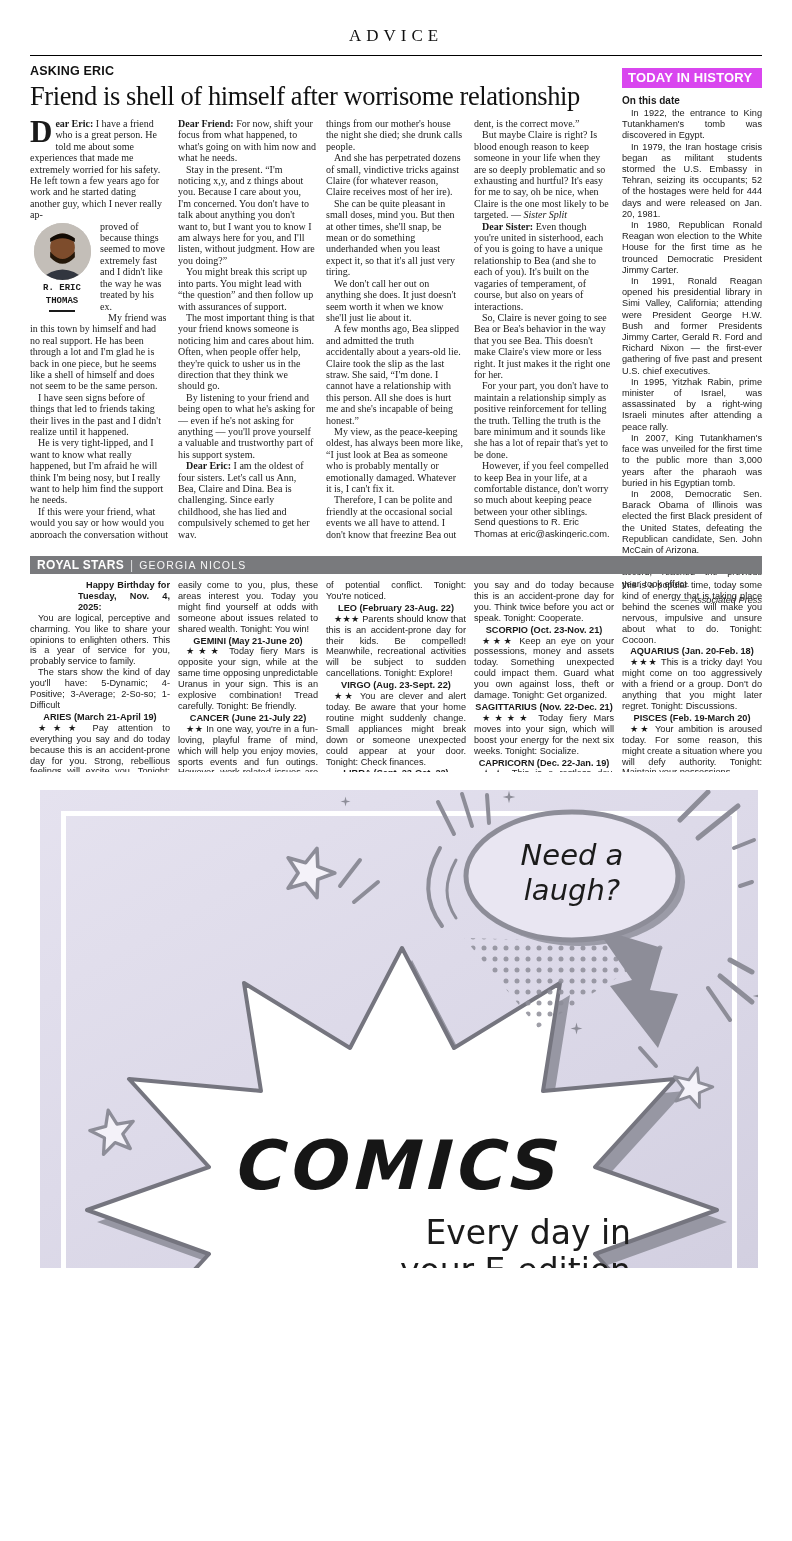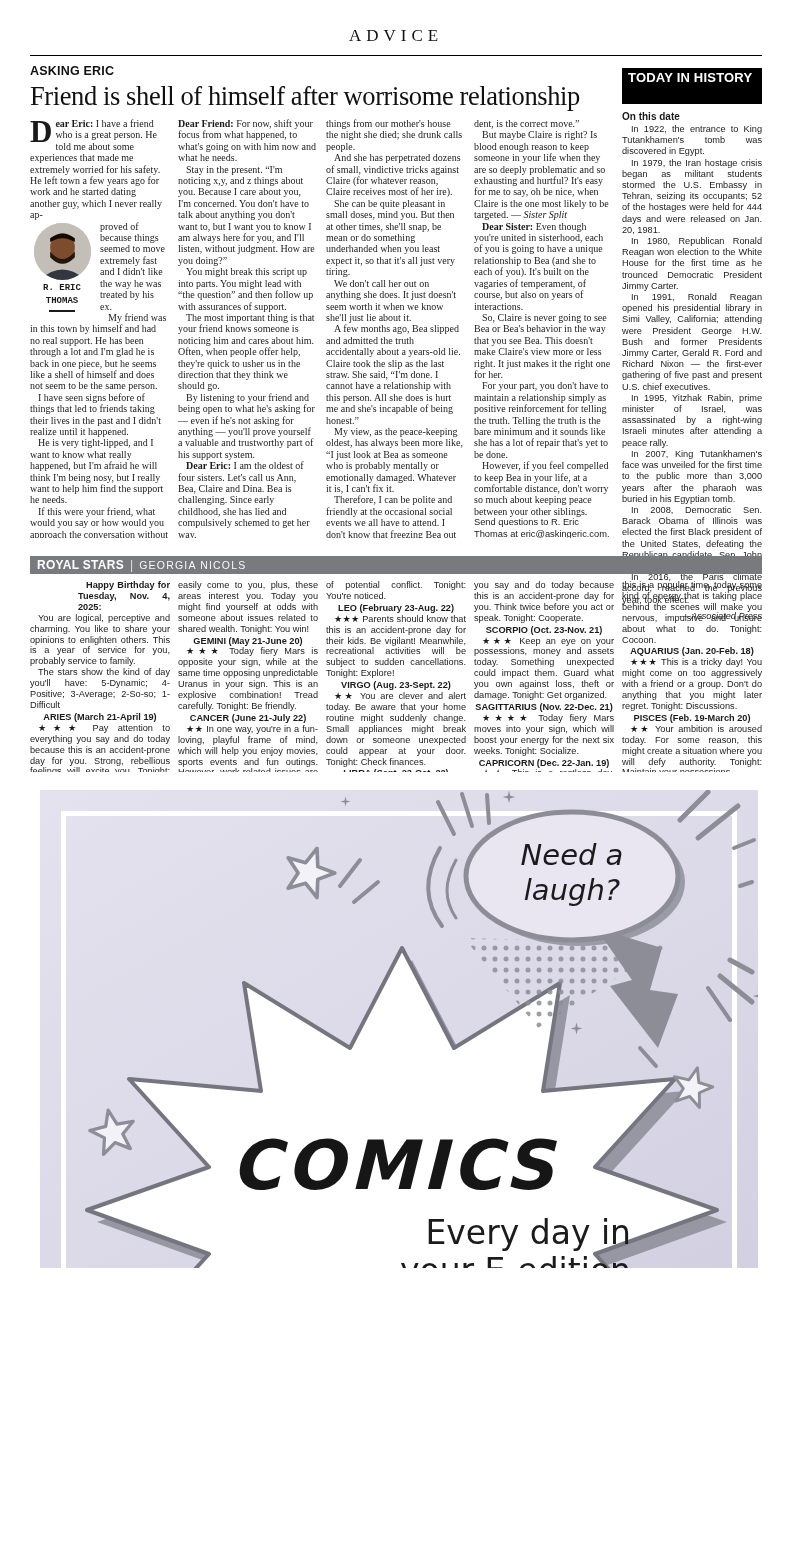--- a/index.html
+++ b/index.html
@@ -27,22 +27,22 @@
   .photoblock{float:left;width:64px;margin:2px 6px 1px 0;}
   .avatar{display:block;width:57px;height:57px;border-radius:50%;overflow:hidden;margin:0 auto;background:#c8c3bd;}
   .pname{font-family:Liberation Mono, monospace;font-weight:bold;font-size:9px;line-height:1.15;
          text-align:center;margin-top:3px;}
   .prule{width:26px;border-top:2px solid #1a1a1a;margin:4px auto 0;}
   .eric-footer{font-family:"Liberation Sans",sans-serif;font-size:9.3px;line-height:1.25;
                margin-top:9px;text-indent:0 !important;}
 
   
   .history{position:absolute;left:592px;top:4px;width:140px;font-family:"Liberation Sans",sans-serif;}
-  .history-header{background:#000000;color:#fff;font-weight:bold;font-size:13px;
-                  letter-spacing:.2px;padding:2px 6px 19px;}
+  .history-header{background:#d946ef;color:#fff;font-weight:bold;font-size:13px;
+                  letter-spacing:.2px;padding:2px 6px 3px;}
   .history-sub{font-weight:bold;font-size:10px;margin:7px 0 2px;}
   .history-body p{margin:0;font-size:9.2px;line-height:11.2px;text-align:justify;text-indent:9px;}
   .history-credit{font-size:9.2px;font-style:italic;text-align:right;margin-top:5px;}
 
   
   .rs-bar{position:absolute;left:30px;top:556px;width:732px;height:18px;background:#797a7d;
           color:#fff;font-family:"Liberation Sans",sans-serif;display:flex;align-items:center;
           gap:6px;padding:0 7px;box-sizing:border-box;}
   .rs-title{font-weight:bold;font-size:12px;letter-spacing:.3px;}
   .rs-sep{opacity:.75;font-size:12px;}
@@ -177,21 +177,21 @@
     <div class="hcol">
       <p class="cont">easily come to you, plus, these areas interest you. Today you might find yourself at odds with someone about issues related to shared wealth. Tonight: You win!</p>
       <p class="sign">GEMINI (May 21-June 20)</p>
       <p>★★★ Today fiery Mars is opposite your sign, while at the same time opposing unpredictable Uranus in your sign. This is an explosive combination! Tread carefully. Tonight: Be friendly.</p>
       <p class="sign">CANCER (June 21-July 22)</p>
       <p>★★ In one way, you're in a fun-loving, playful frame of mind, which will help you enjoy movies, sports events and fun outings. However, work-related issues are explosive and full</p>
     </div>
     <div class="hcol">
       <p class="cont">of potential conflict. Tonight: You're noticed.</p>
       <p class="sign">LEO (February 23-Aug. 22)</p>
-      <p>★★★ Parents should know that this is an accident-prone day for their kids. Be vigilant! Meanwhile, recreational activities will be subject to sudden cancellations. Tonight: Explore!</p>
+      <p>★★★ Parents should know that this is an accident-prone day for their kids. Be compelled! Meanwhile, recreational activities will be subject to sudden cancellations. Tonight: Explore!</p>
       <p class="sign">VIRGO (Aug. 23-Sept. 22)</p>
       <p>★★ You are clever and alert today. Be aware that your home routine might suddenly change. Small appliances might break down or someone unexpected could appear at your door. Tonight: Check finances.</p>
       <p class="sign">LIBRA (Sept. 23-Oct. 22)</p>
 
     </div>
     <div class="hcol">
       <p class="cont">you say and do today because this is an accident-prone day for you. Think twice before you act or speak. Tonight: Cooperate.</p>
       <p class="sign">SCORPIO (Oct. 23-Nov. 21)</p>
       <p>★★★ Keep an eye on your possessions, money and assets today. Something unexpected could impact them. Guard what you own against loss, theft or damage. Tonight: Get organized.</p>
       <p class="sign">SAGITTARIUS (Nov. 22-Dec. 21)</p>

